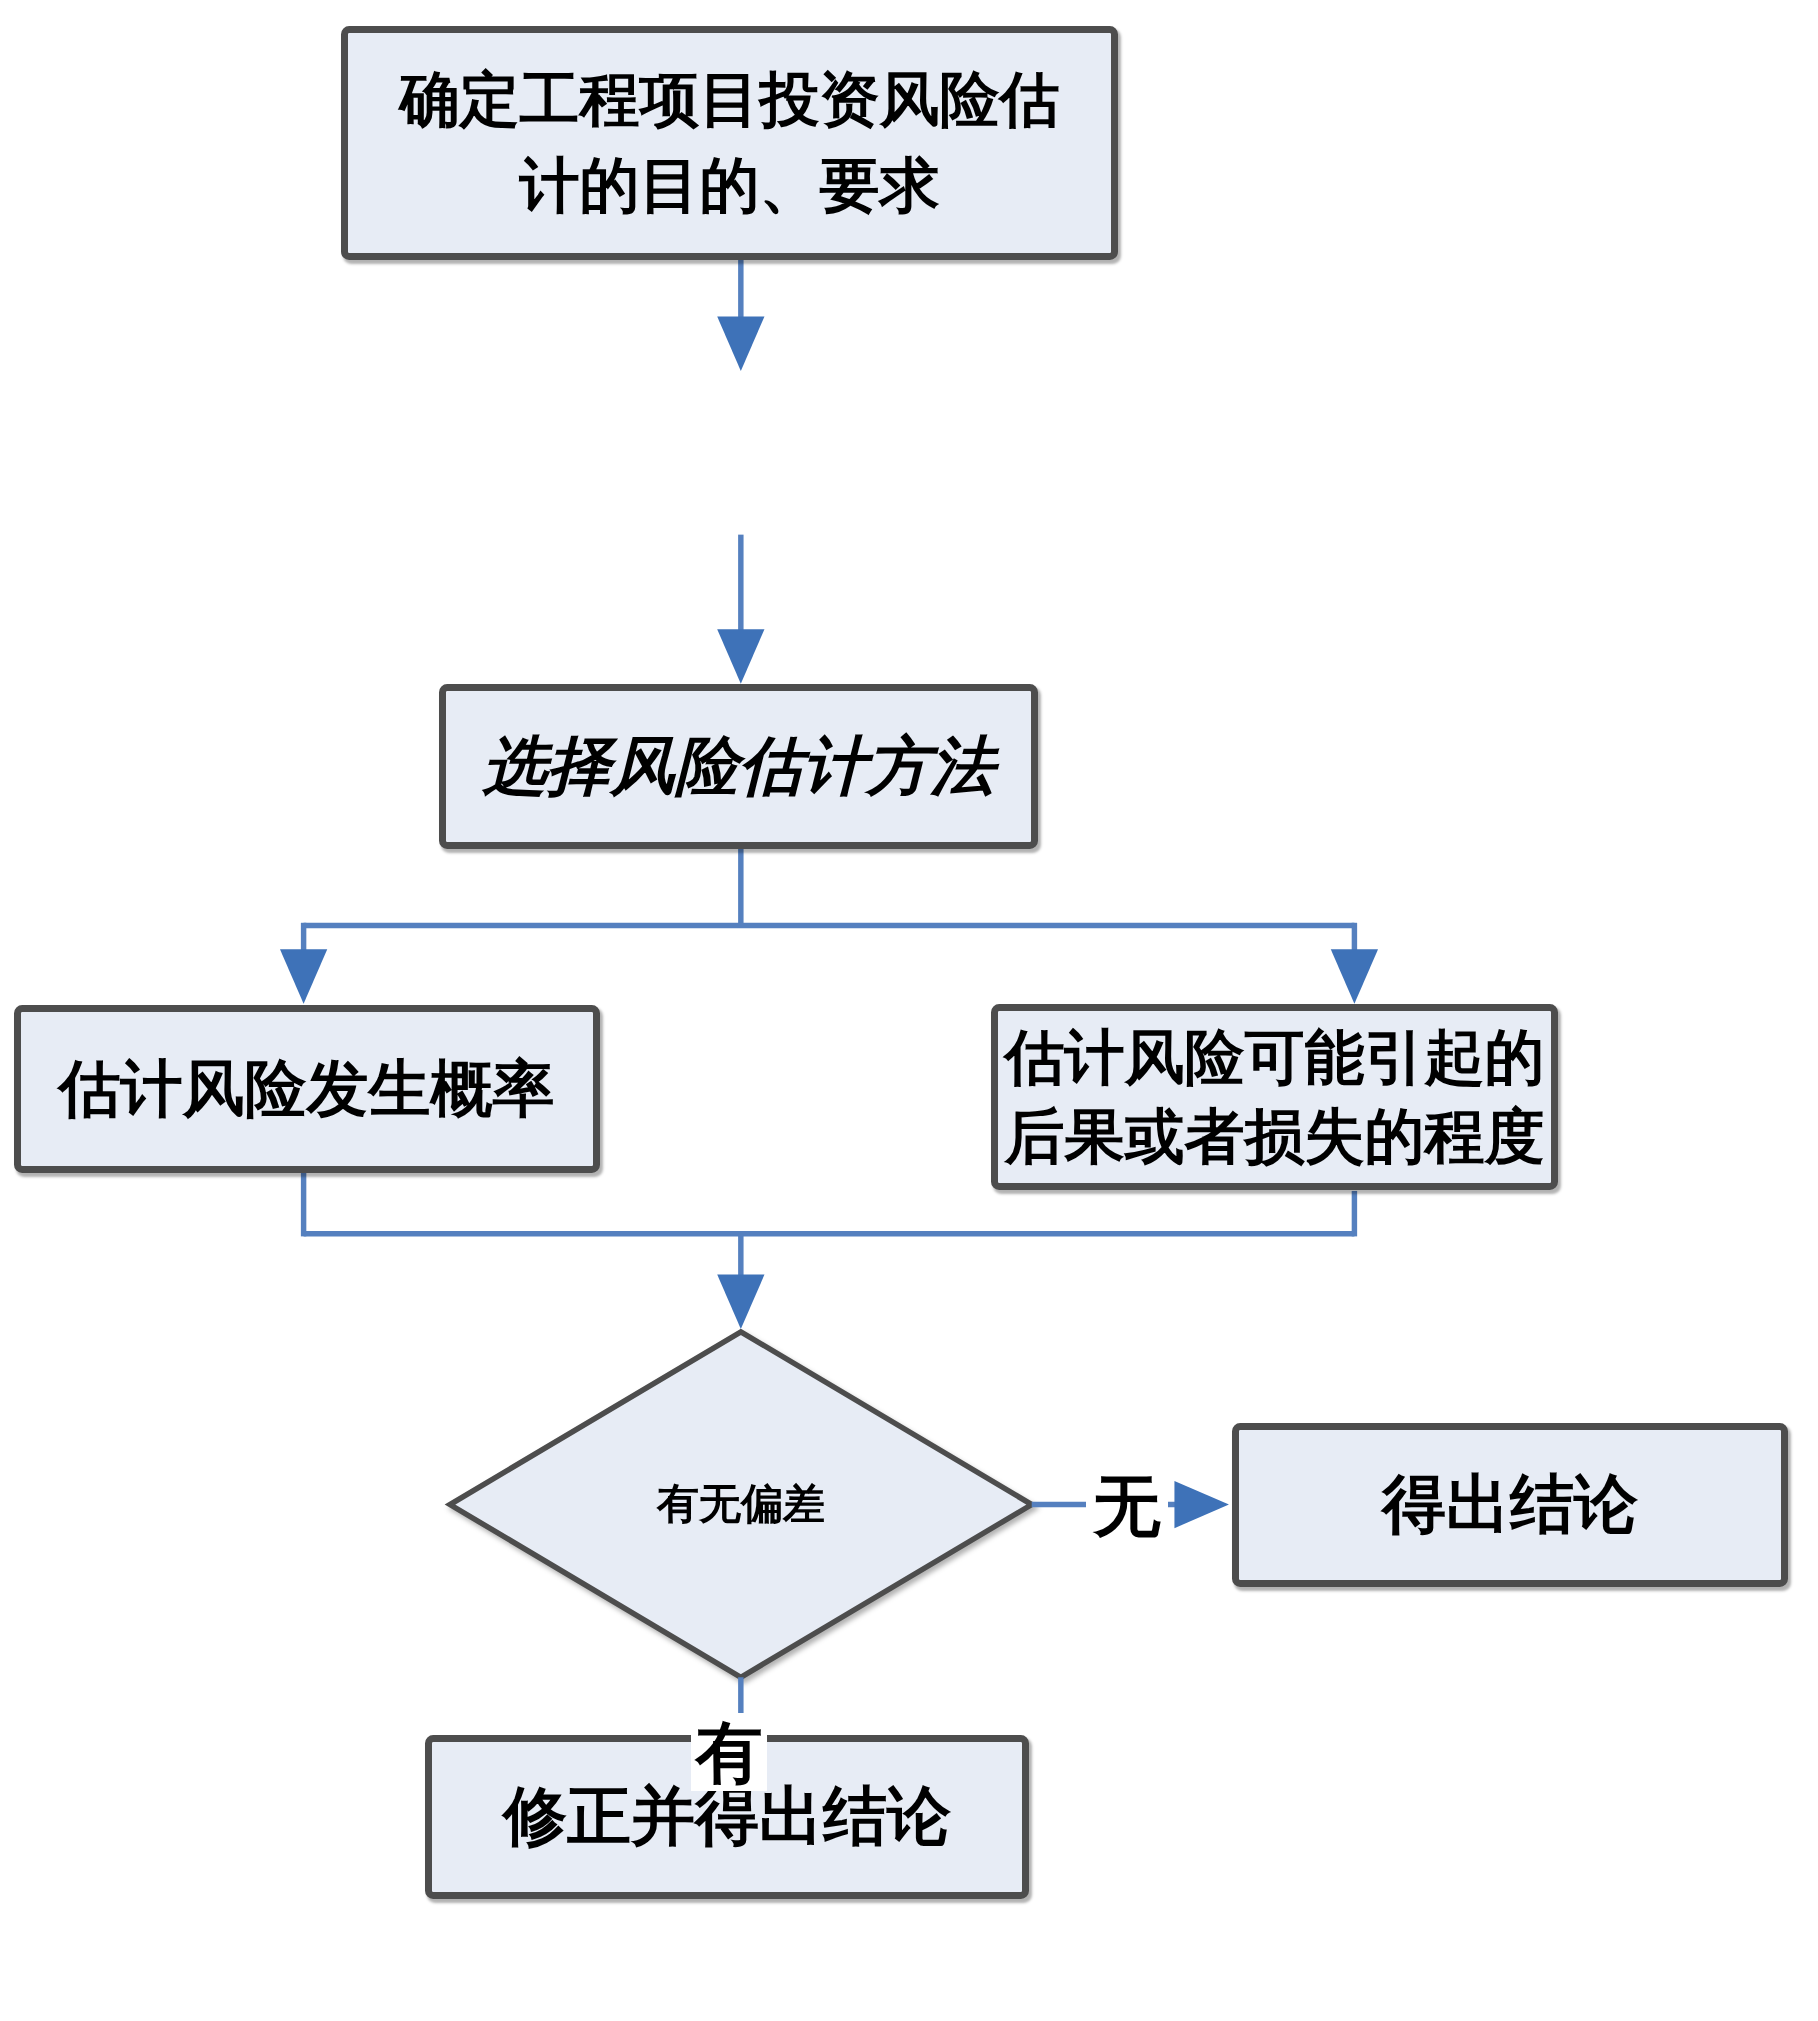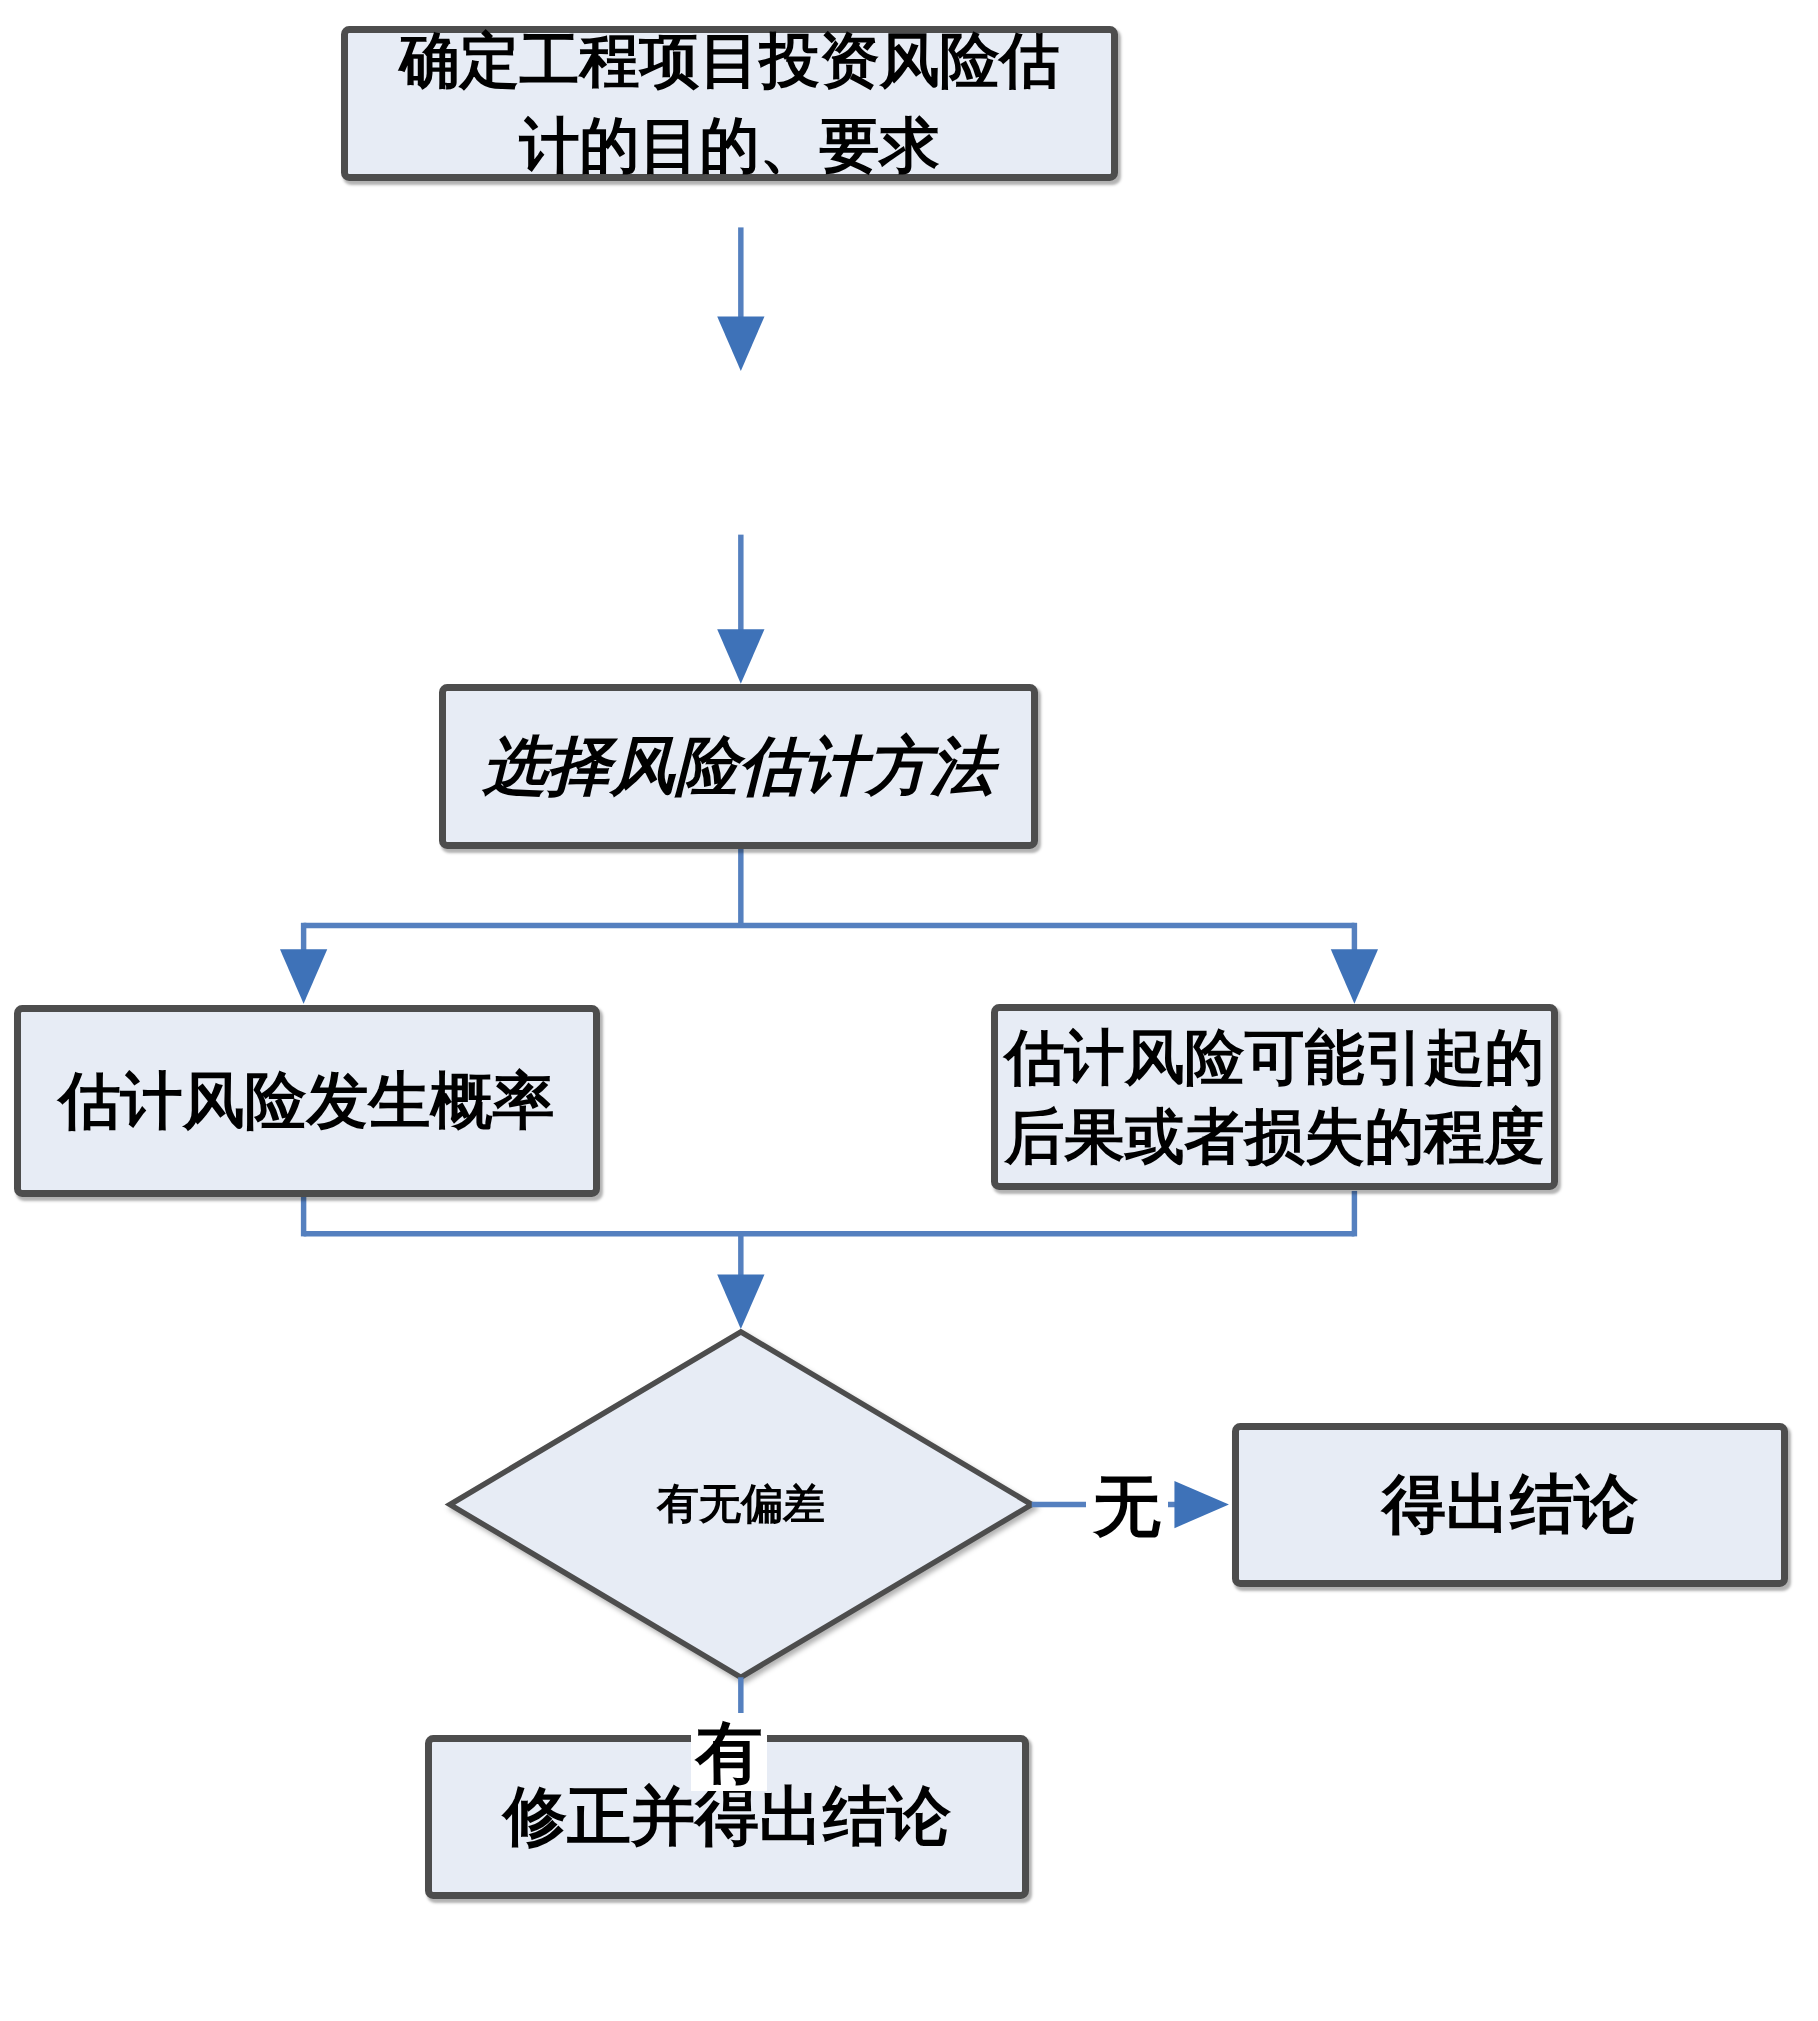--- a/index.html
+++ b/index.html
@@ -46,27 +46,27 @@
     align-items: center;
     justify-content: center;
     text-align: center;
   }
   .label {
     color: #000000;
     font-weight: 700;
     white-space: pre-line;
     line-height: 1.4;
   }
-  #n-purpose     { left: 341px;  top: 25.5px;   width: 777px; height: 155px; }
+  #n-purpose     { left: 341px;  top: 25.5px;   width: 777px; height: 234px; }
   #n-purpose .label     { font-size: 60px; line-height: 1.42; }
   #n-collect     { left: 439px;  top: 373px;  width: 599px; height: 162px; }
   #n-collect .label     { font-size: 64px; }
   #n-method      { left: 439px;  top: 684px;  width: 599px; height: 165px; }
   #n-method .label      { font-size: 64px; font-style: italic; }
-  #n-probability { left: 13.6px;   top: 1005px; width: 586px; height: 192px; }
+  #n-probability { left: 13.6px;   top: 1005px; width: 586px; height: 168px; }
   #n-probability .label { font-size: 62px; }
   #n-consequence { left: 991px; top: 1004px; width: 567px; height: 186px; }
   #n-consequence .label { font-size: 60px; line-height: 1.32; }
   #n-conclusion  { left: 1232px; top: 1423px; width: 556px; height: 164px; }
   #n-conclusion .label  { font-size: 64px; }
   #n-revise      { left: 425px;  top: 1735px; width: 604px; height: 164px; }
   #n-revise .label      { font-size: 64px; }
   #decision-label {
     position: absolute;
     left: 550px; top: 1456px;

